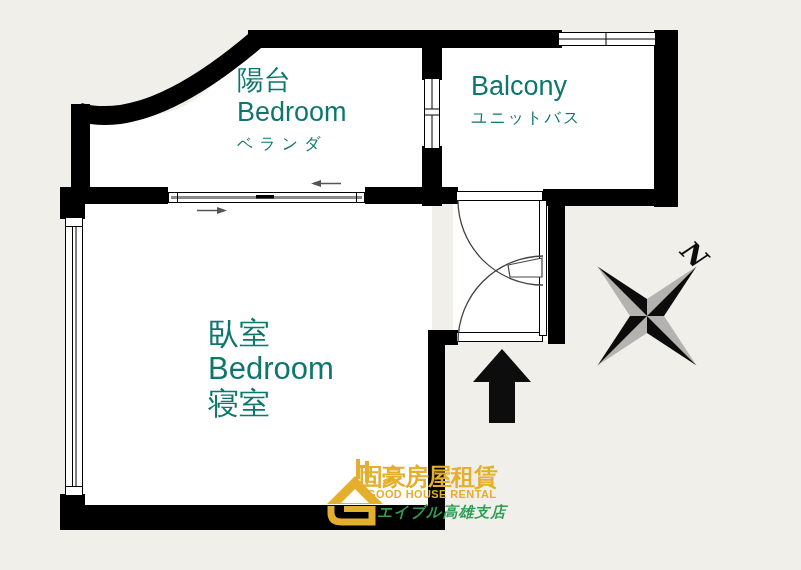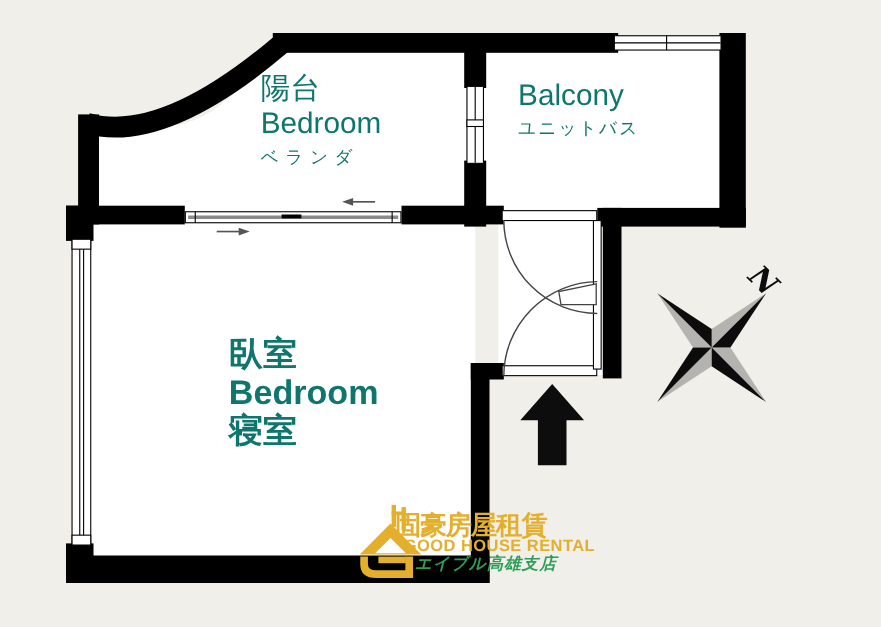--- a/index.html
+++ b/index.html
@@ -8,25 +8,25 @@
     background:#f0efe9;
     font-family:"Liberation Sans","DejaVu Sans",sans-serif;
   }
   .stage svg{position:absolute;left:0;top:0;}
   .room-label{position:absolute;color:#0f766e;line-height:32px;white-space:nowrap;}
   .room-label .zh{font-size:27px;}
   .room-label .en{font-size:27px;}
   .room-label .ja{font-size:16px;letter-spacing:6px;}
   .label-balcony{left:237px;top:64px;}
   .label-bathroom{left:471px;top:70px;}
-  .label-bedroom{left:208px;top:304px;line-height:35px;font-weight:bold;}
+  .label-bedroom{left:208px;top:316px;line-height:35px;}
   .label-bedroom .zh,.label-bedroom .en,.label-bedroom .ja{font-size:31px;letter-spacing:0;}
   .logo-text{position:absolute;white-space:nowrap;font-weight:bold;}
   .logo-zh{left:359px;top:461px;font-size:24px;color:#e3af2c;letter-spacing:-1px;}
-  .logo-en{left:367px;top:488px;font-size:15px;color:#e3af2c;letter-spacing:0.4px;}
+  .logo-en{left:367px;top:488px;font-size:11px;color:#e3af2c;letter-spacing:0.4px;}
   .logo-ja{left:377px;top:503px;font-size:15px;color:#2e9e57;letter-spacing:1px;font-style:italic;}
 </style>
 </head>
 <body>
 
 <div class="stage">
 
   <svg width="801" height="570" viewBox="0 0 801 570">
 
     <g>

